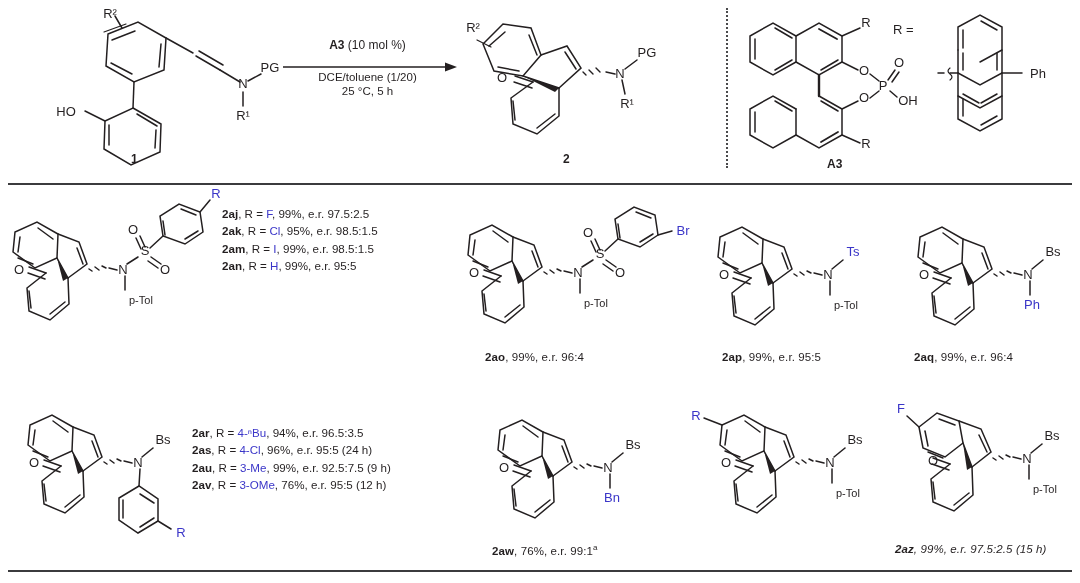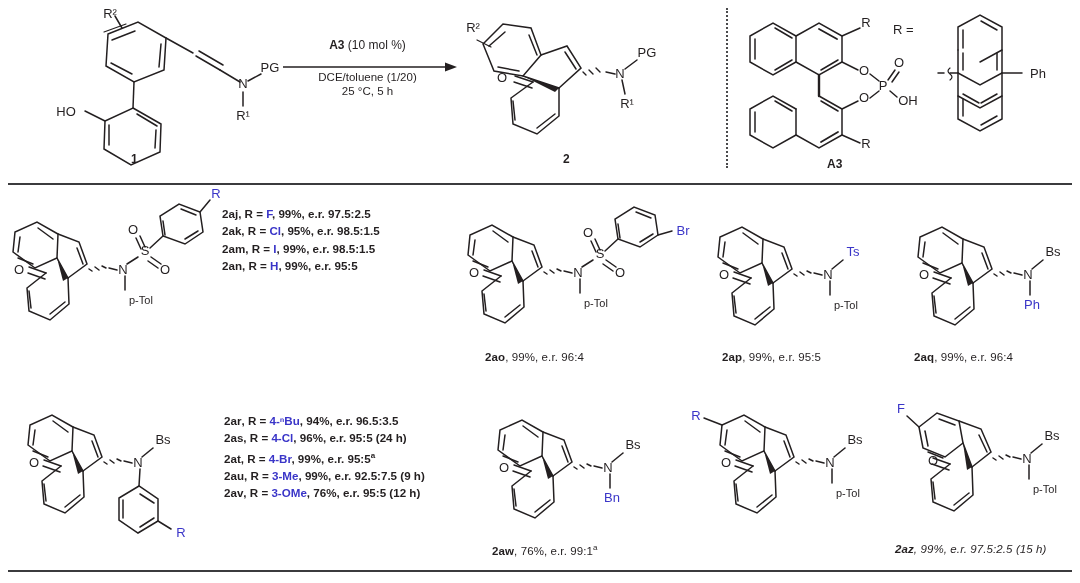--- a/index.html
+++ b/index.html
@@ -9,21 +9,21 @@
   .rule{position:absolute;left:8px;right:8px;height:0;border-top:2px solid #3b3b3d;}
   #rule-top{top:183px;}
   #rule-bottom{top:570px;}
   .vdiv{position:absolute;left:726px;top:8px;height:160px;width:0;
         border-left:2px dotted #4a4a4c;}
   .mol{position:absolute;}
   .cap{position:absolute;font-size:11.5px;letter-spacing:.1px;white-space:nowrap;}
   .cap b{font-weight:bold;}
   .blue{color:#3a35c8;}
   .lbl{position:absolute;font-size:12px;font-weight:bold;}
-  .listbox{position:absolute;font-size:11.6px;line-height:17.4px;white-space:nowrap;font-weight:bold;}
+  .listbox{position:absolute;font-size:11.6px;line-height:17.4px;white-space:nowrap;}
   .listbox div{white-space:nowrap;}
   .cond{position:absolute;text-align:center;font-size:11.5px;line-height:14px;}
   .cond .top{font-size:12px;margin-bottom:3px;}
   .arrowwrap{position:absolute;}
   sup{font-size:8px;vertical-align:super;}
   svg{display:block;overflow:visible;}
   text{font-family:"Liberation Sans",sans-serif;fill:#231f20;}
   .at{font-size:13px;}
   .atb{font-size:13px;fill:#3a35c8;}
   .sm{font-size:11px;}
@@ -392,24 +392,23 @@
         <path d="M144 103 L130 94"></path>
         <path d="M148 121 L161 129"></path>
       </g>
       <text class="at" x="24" y="67" text-anchor="middle">O</text>
       <text class="at" x="128" y="67" text-anchor="middle">N</text>
       <text class="at" x="153" y="44" text-anchor="middle">Bs</text>
       <text class="atb" x="171" y="137" text-anchor="middle">R</text>
     </svg>
   </div>
 
-  <div class="listbox" style="left:192px;top:412px;margin-left:32px;">
+  <div class="listbox" style="left:192px;top:424px;">
     <div><b>2ar</b><span>, </span><span>R = </span><span class="blue">4-ⁿBu</span><span>, 94%, e.r. 96.5:3.5</span></div>
     <div><b>2as</b><span>, </span><span>R = </span><span class="blue">4-Cl</span><span>, 96%, e.r. 95:5 (24 h)</span></div>
-    <div><b>2at</b><span>, </span><span>R = </span><span class="blue">4-Br</span><span>, 99%, e.r. 95:5</span><sup>a</sup></div>
     <div><b>2au</b><span>, </span><span>R = </span><span class="blue">3-Me</span><span>, 99%, e.r. 92.5:7.5 (9 h)</span></div>
     <div><b>2av</b><span>, </span><span>R = </span><span class="blue">3-OMe</span><span>, 76%, e.r. 95:5 (12 h)</span></div>
   </div>
 
   <div class="mol" style="left:480px;top:405px;">
     <svg width="165" height="130" viewBox="0 0 165 130">
       <g stroke="#231f20" stroke-width="1.5" fill="none" stroke-linecap="round">
         <path d="M18 45 L20 25 L42 15 L63 27 L62 51 L40 61 Z"></path>
         <path d="M23 45 L25 30"></path>
         <path d="M43 21 L58 32"></path>

